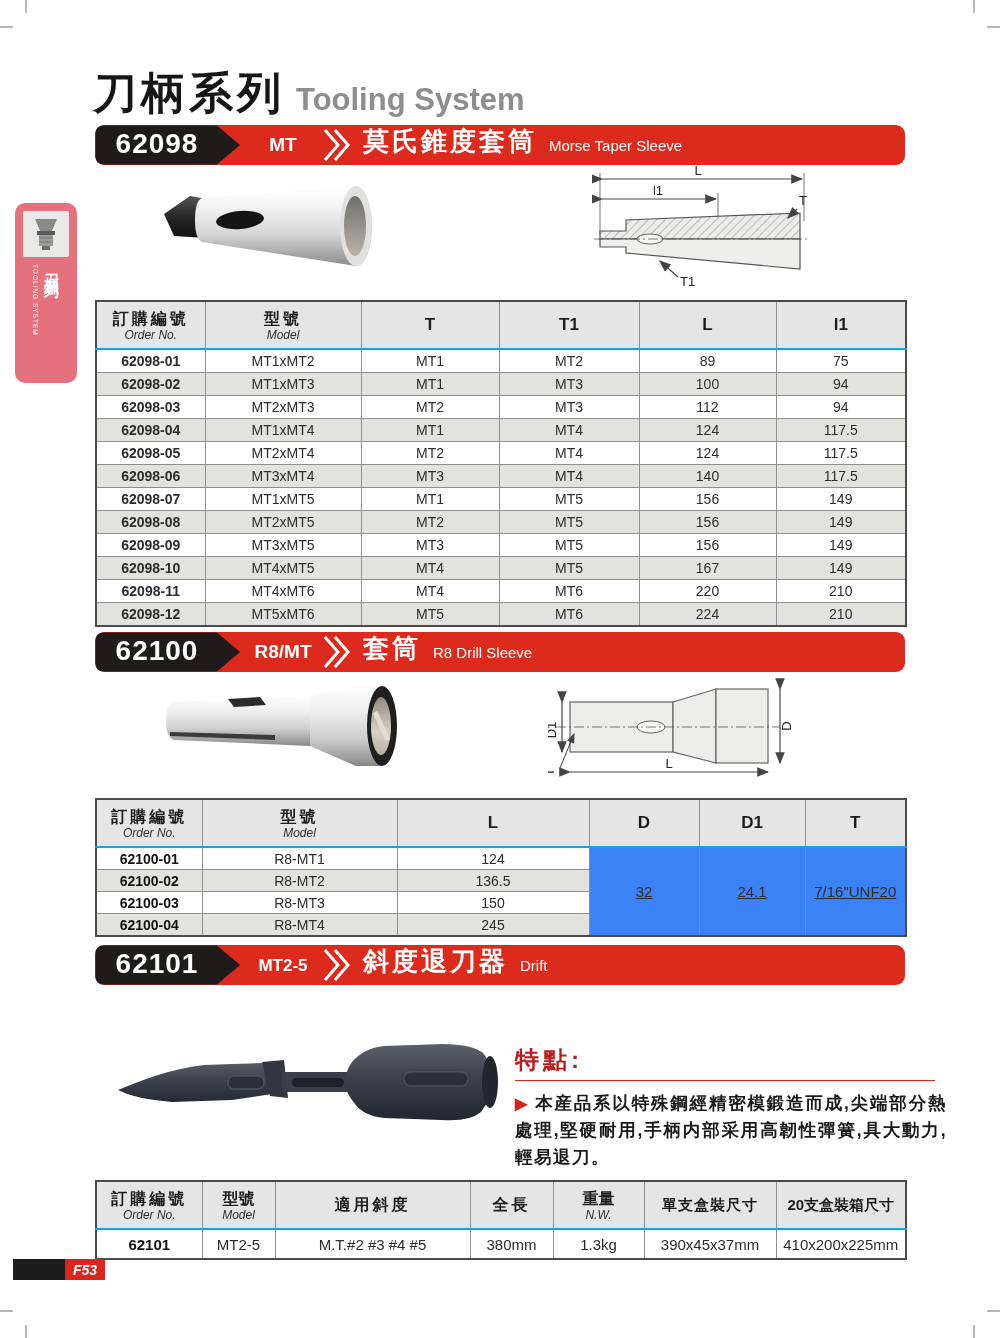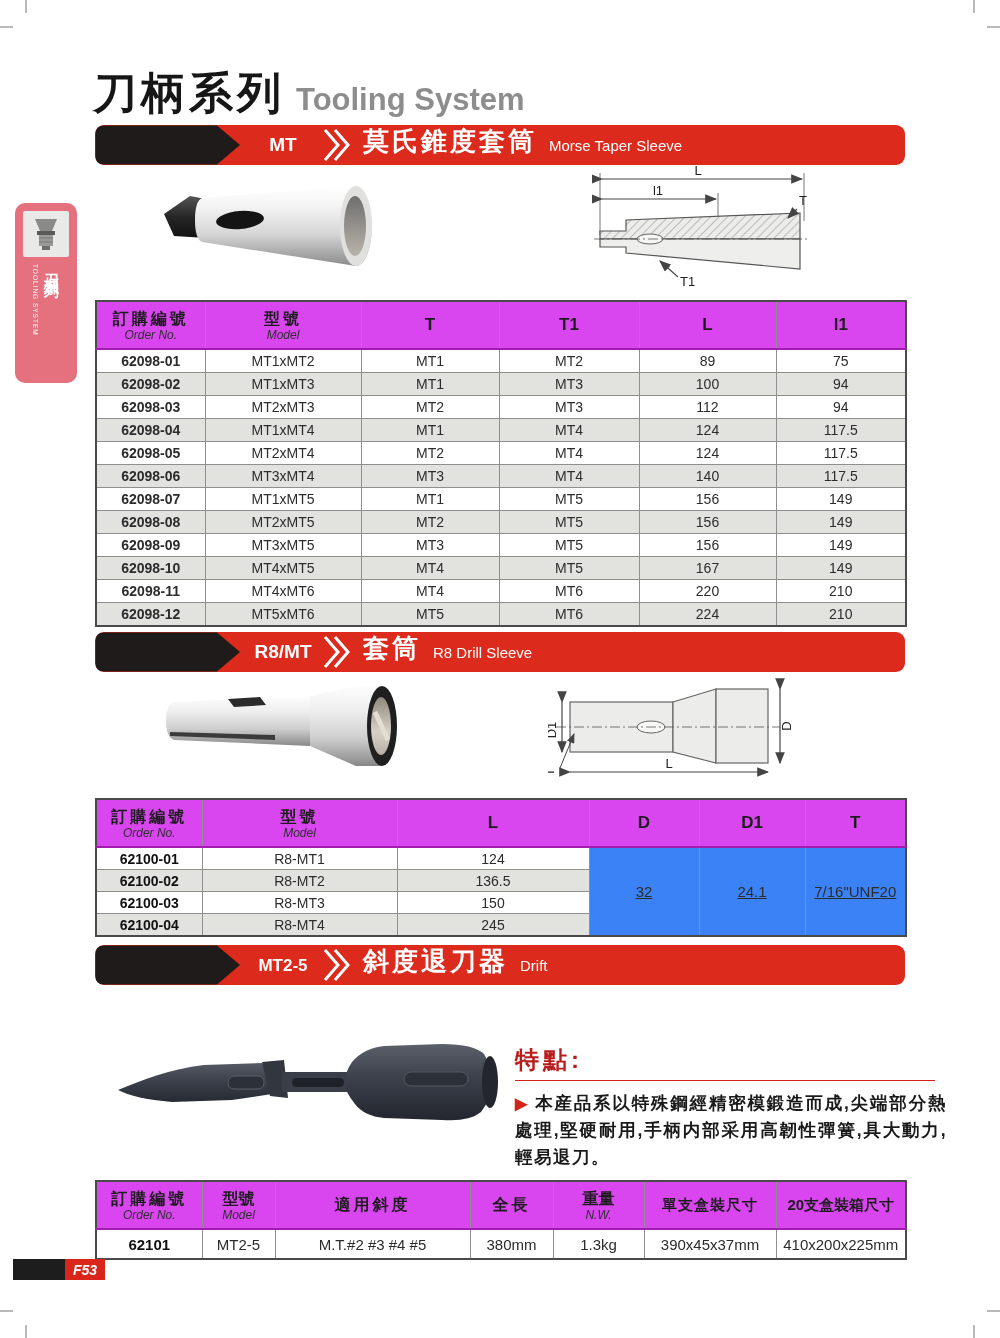--- a/index.html
+++ b/index.html
@@ -10,36 +10,36 @@
   .crop{position:absolute;background:#b9b9b9;}
 
   
   .title-zh{position:absolute;left:93px;top:64px;font-size:44px;font-weight:bold;color:#161616;letter-spacing:4px;}
   .title-en{position:absolute;left:296px;top:82px;font-size:31px;font-weight:bold;color:#8d8d8d;}
 
   
   .banner{position:absolute;left:95px;width:810px;height:40px;background:#dc2a1c;border-radius:9px;}
   .banner svg.blackshape{position:absolute;left:0;top:0;}
   .banner-code{position:absolute;left:4px;top:3px;width:116px;text-align:center;
-               font-size:28px;font-weight:bold;color:#fff;letter-spacing:1px;margin-top:31px;}
+               font-size:28px;font-weight:bold;color:#fff;letter-spacing:1px;}
   .banner-tag{position:absolute;left:150px;top:9px;width:76px;text-align:center;
               font-size:19px;font-weight:bold;color:#fff;}
   .banner-chev{position:absolute;left:228px;top:3px;}
   .banner-titles{position:absolute;left:268px;top:0;height:32px;display:flex;align-items:center;}
   .banner-zh{font-size:26px;font-weight:bold;color:#fff;letter-spacing:3px;}
   .banner-en{font-size:15px;font-weight:normal;color:#fff;margin-left:12px;margin-top:8px;}
 
   
   .unit{position:absolute;left:795px;width:112px;text-align:right;font-size:17px;color:#ec4899;margin-top:48px;}
 
   
   table.spec{position:absolute;left:95px;width:810px;border-collapse:collapse;table-layout:fixed;
              border:2px solid #4a4a4a;}
   table.spec th,table.spec td{border:1px solid #8f8f8f;text-align:center;padding:0;}
-  table.spec thead th{background:#d946ef;border-bottom:2px solid #a21caf;}
+  table.spec thead th{background:#e5e5e5;border-bottom:2px solid #0ea5e9;}
   .th-main{font-size:16px;font-weight:bold;color:#1c1c1c;letter-spacing:3px;line-height:20px;}
   .th-sub{font-size:12px;font-weight:normal;color:#2e2e2e;letter-spacing:0;line-height:13px;font-style:italic;}
   .th-one{font-size:17px;font-weight:bold;color:#1c1c1c;}
   table.spec td{font-size:14px;color:#2c2c2c;}
   #table1 thead th{height:46px;}
   #table1 tbody td{height:22px;}
   #table1 tbody tr:nth-child(even){background:#e2e2df;}
   #table2 thead th{height:46px;}
   #table2 tbody td{height:21px;}
   #table2 tbody tr:nth-child(even) td{background:#e2e2df;}

